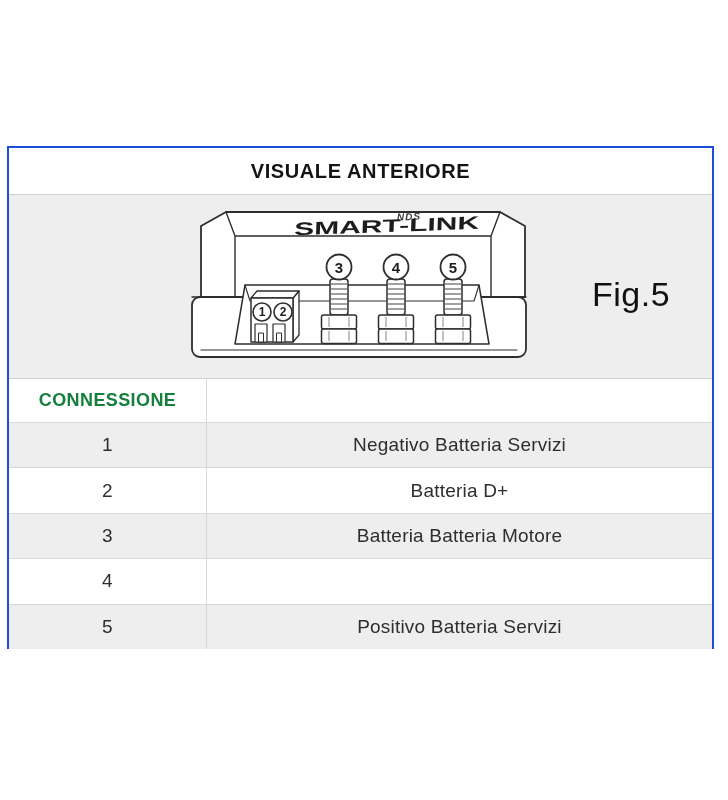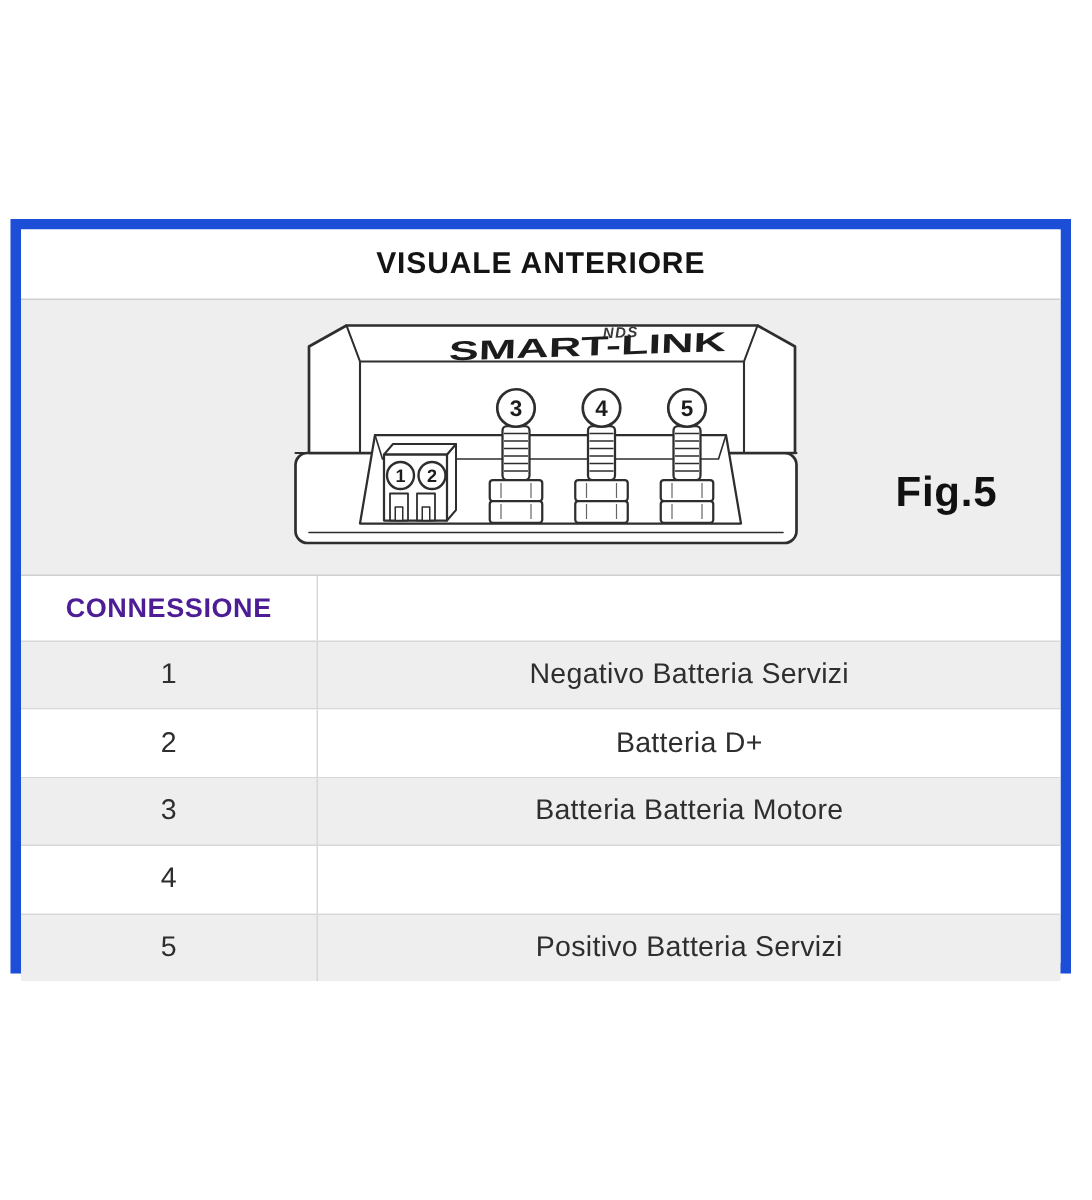--- a/index.html
+++ b/index.html
@@ -3,43 +3,43 @@
 <meta charset="utf-8">
 <style>
   html,body{margin:0;padding:0;}
   body{
     width:728px;height:800px;position:relative;background:#ffffff;
     font-family:"Liberation Sans", sans-serif;
     -webkit-font-smoothing:antialiased;
   }
   .card{
     position:absolute;left:7px;top:146px;width:707px;height:503px;
-    border:7px solid #1d4ed8;box-sizing:border-box;background:#fff;
+    border:2px solid #1d4ed8;box-sizing:border-box;background:#fff;
   }
   .title-row{
     height:46px;display:flex;align-items:center;justify-content:center;
     background:#ffffff;border-bottom:1px solid #cfcfcf;
   }
   .title-row .t{
     font-size:20px;font-weight:700;letter-spacing:0.6px;color:#141414;
   }
   .panel{
     height:183px;background:#eeeeee;position:relative;
     border-bottom:1px solid #cfcfcf;overflow:hidden;
   }
   .panel svg{position:absolute;left:0;top:0;}
   .fig-label{
-    position:absolute;left:583px;top:80px;font-size:28px;font-weight:700;
-    color:#111111;letter-spacing:0.5px;margin-top:32px;
+    position:absolute;left:583px;top:80px;font-size:34px;font-weight:400;
+    color:#111111;letter-spacing:0.5px;
   }
   .thead{
     height:43px;display:flex;background:#ffffff;border-bottom:1px solid #d8d8d8;
   }
   .thead .cell-conn,.thead .cell-func{
-    font-size:18px;font-weight:700;letter-spacing:0.4px;color:#4c1d95;
+    font-size:18px;font-weight:700;letter-spacing:0.4px;color:#15803d;
   }
   .row{height:44.4px;display:flex;background:#ffffff;border-bottom:1px solid #d8d8d8;}
   .row:last-child{border-bottom:none;}
   .row.alt{background:#eeeeee;}
   .cell-conn{
     width:198px;border-right:1px solid #d8d8d8;
     display:flex;align-items:center;justify-content:center;box-sizing:border-box;
   }
   .cell-func{flex:1;display:flex;align-items:center;justify-content:center;}
   .row .cell-conn,.row .cell-func{font-size:19px;color:#2e2e2e;font-weight:400;letter-spacing:0.2px;}

